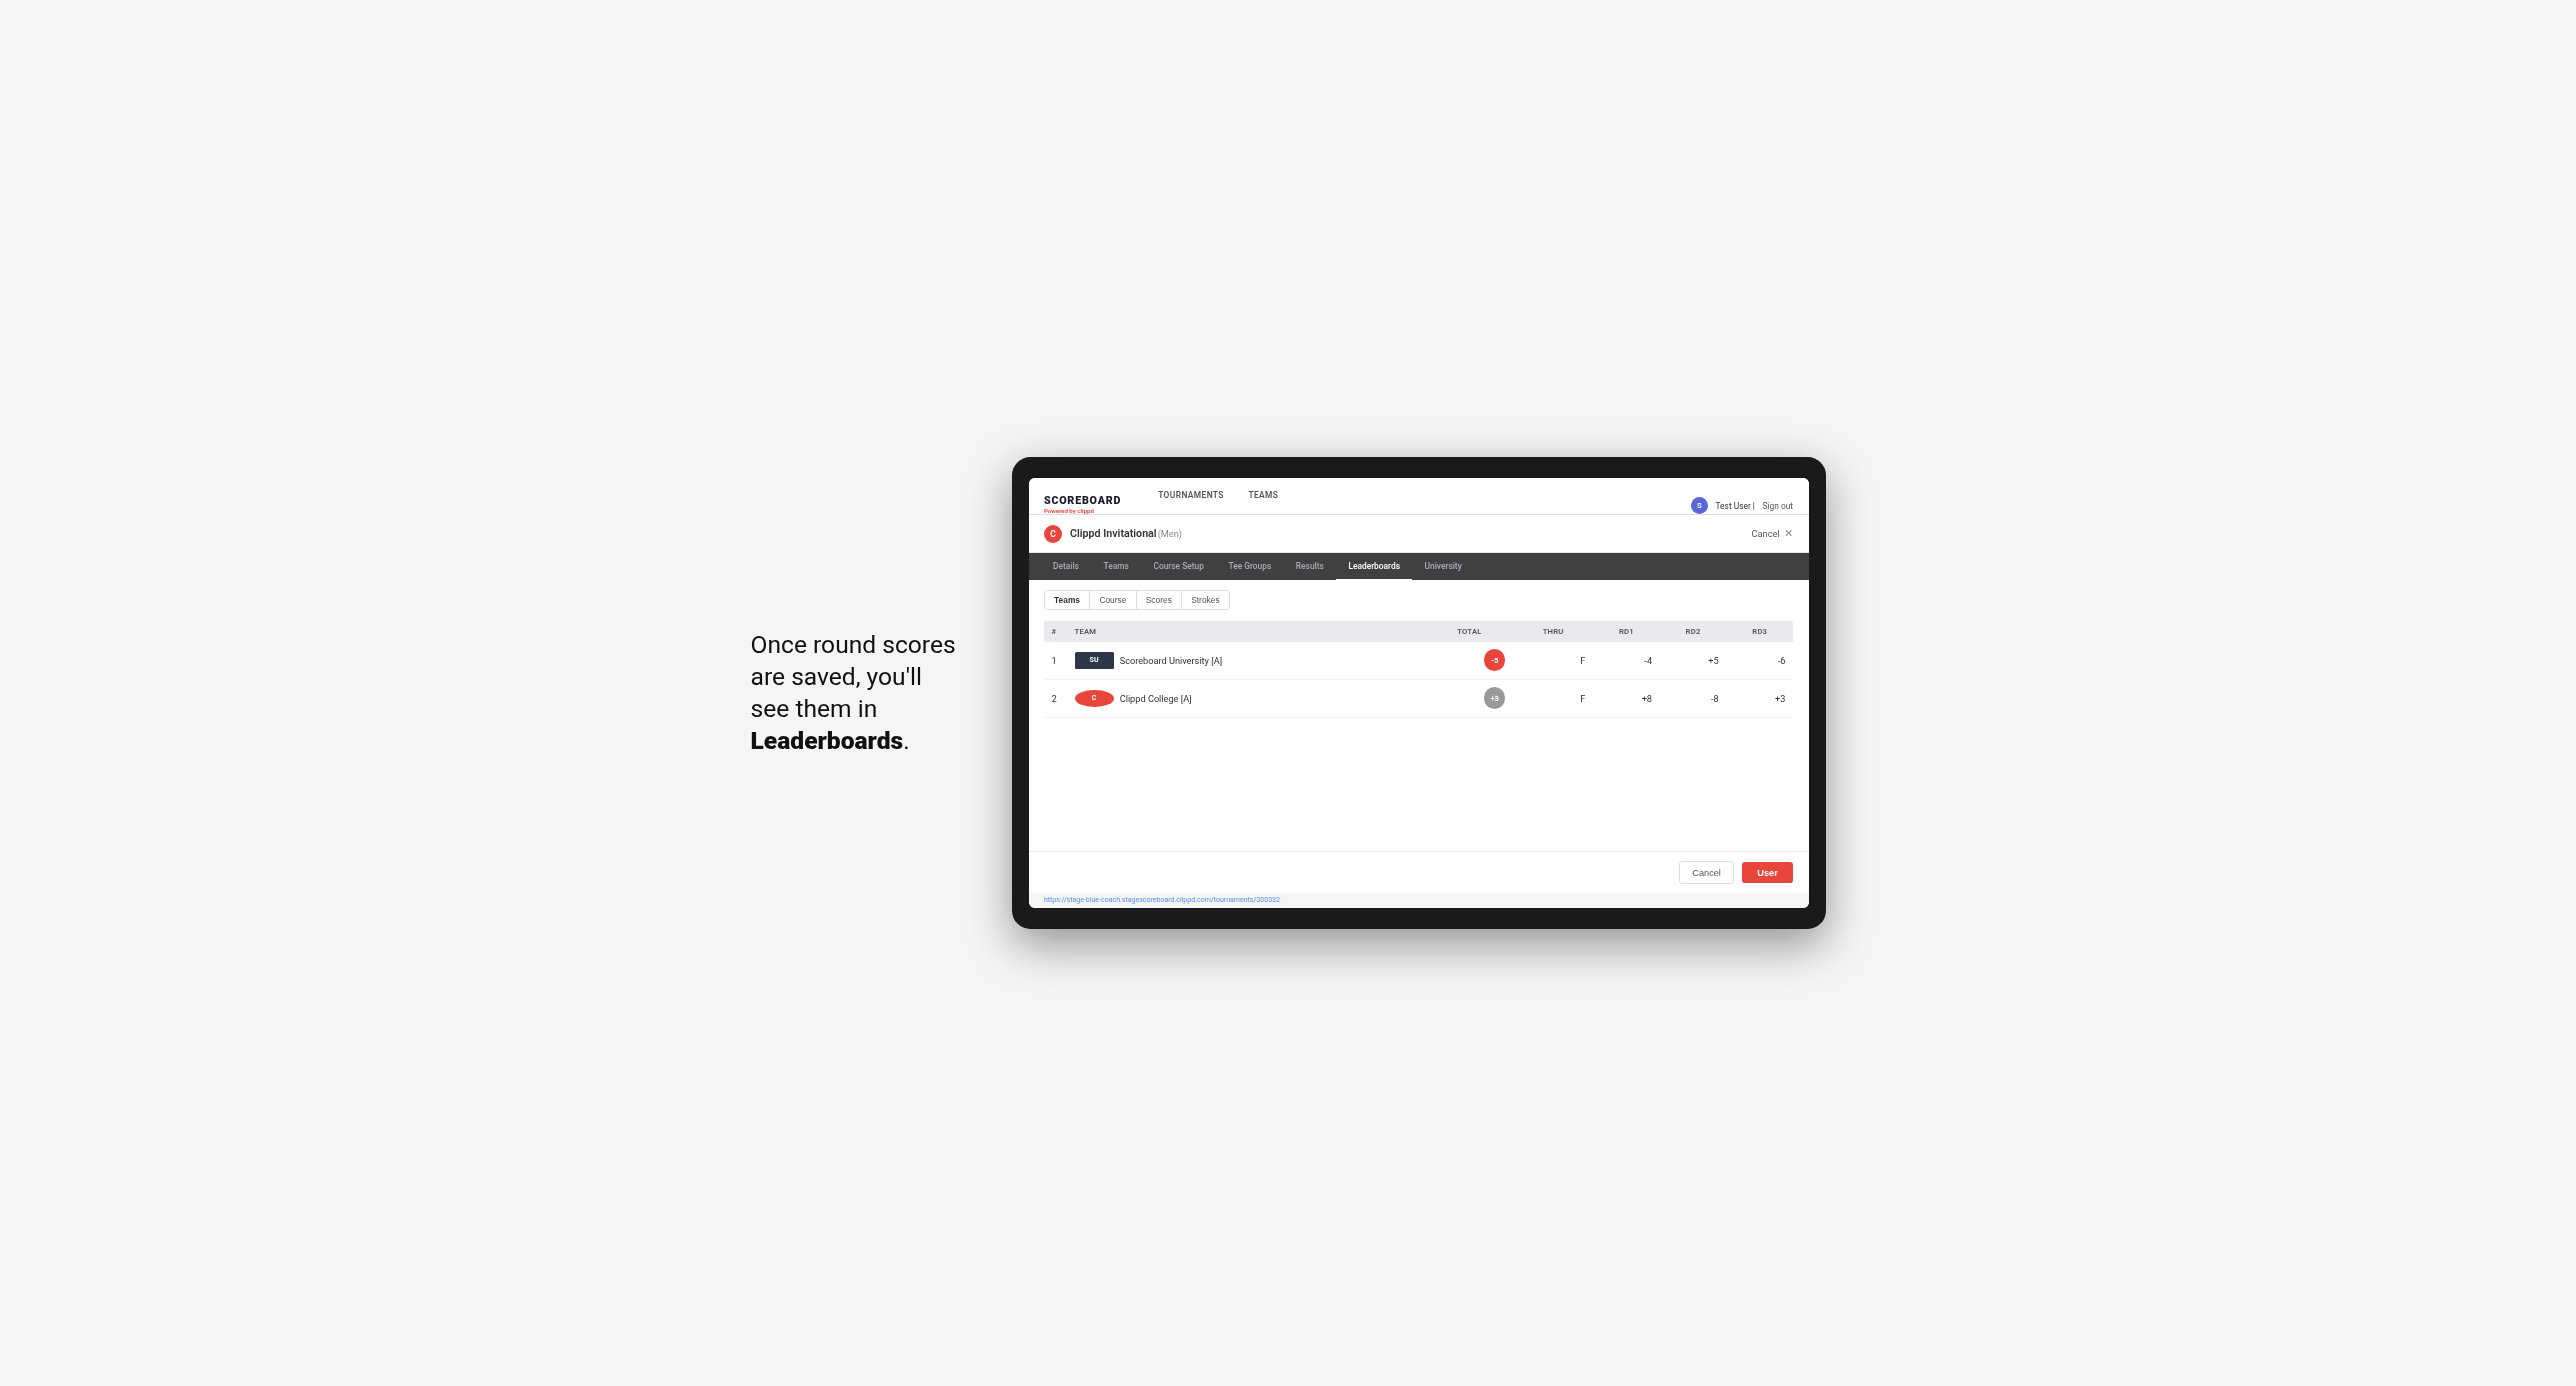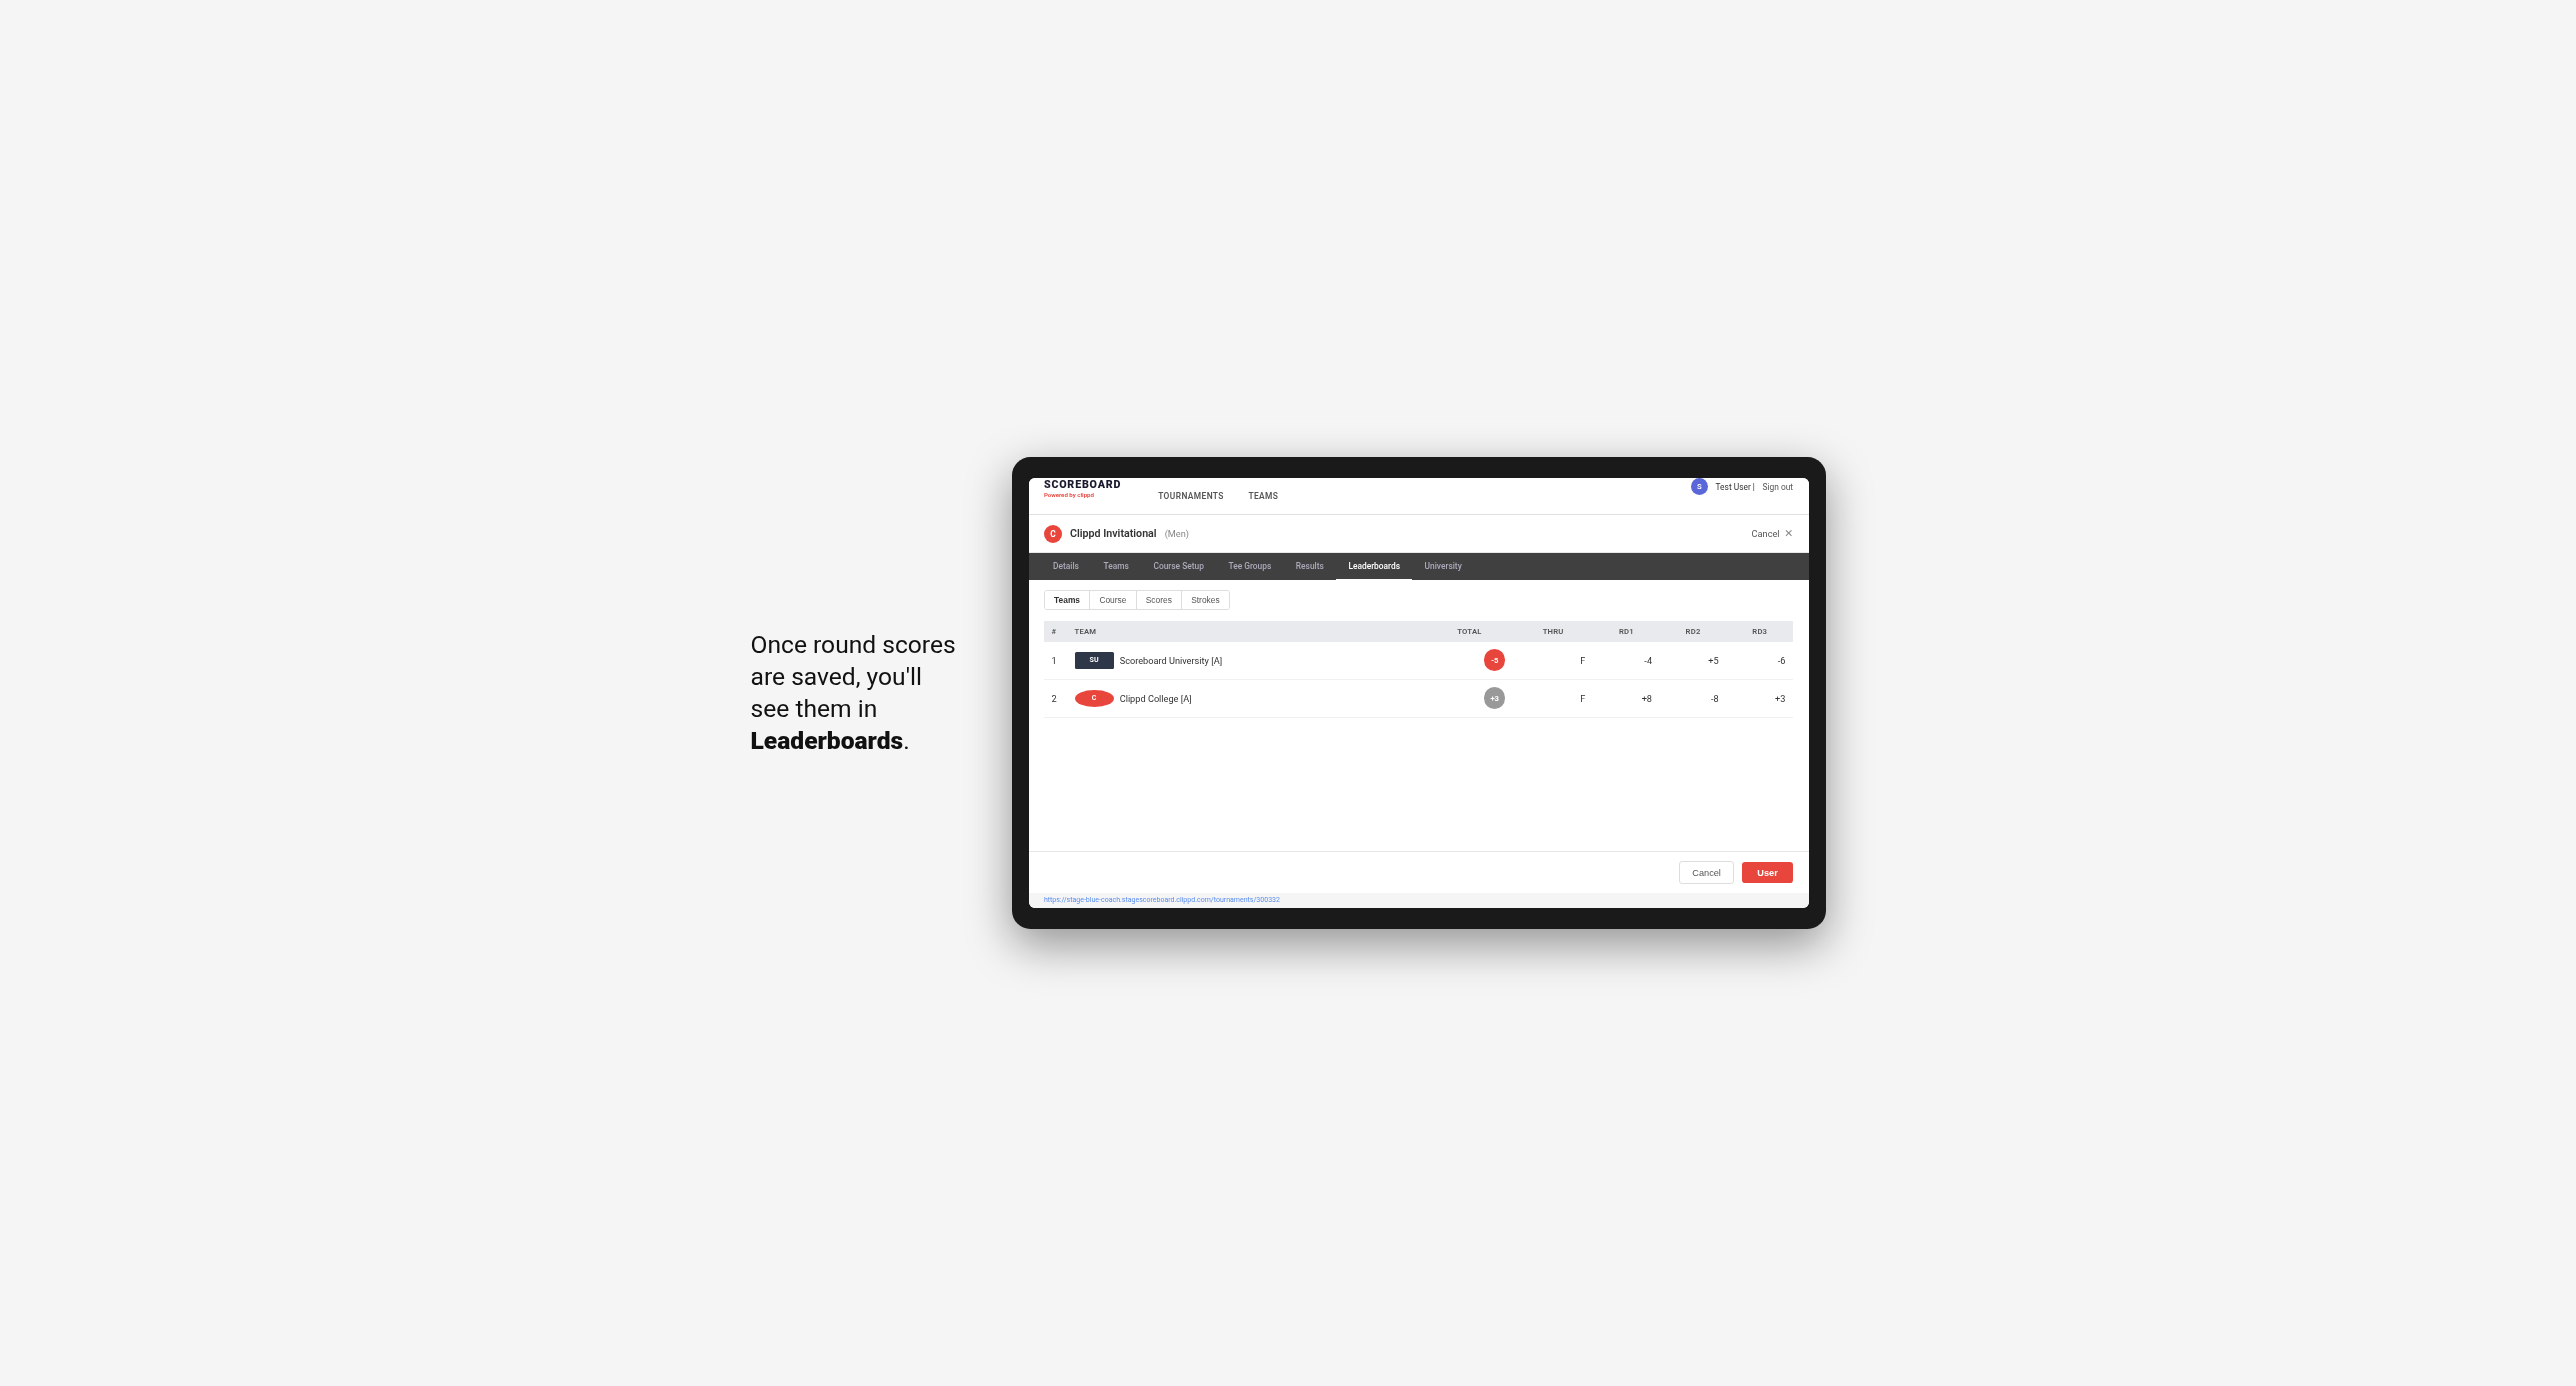--- a/index.html
+++ b/index.html
@@ -44,21 +44,21 @@
       border-radius: 6.1px;
       overflow: hidden;
       min-height: 384px;
     }
 
     
     .top-nav {
       background: #fff;
       border-bottom: 0.8px solid #e0e0e0;
       display: flex;
-      align-items: flex-start;
+      align-items: flex-end;
       padding: 0 15.4px;
       height: 37px;
     }
 
     .logo-area {
       display: flex;
       flex-direction: column;
       margin-right: 24.6px;
     }
 
@@ -156,21 +156,21 @@
 
     .tournament-name {
       font-size: 10.7px;
       font-weight: 600;
       color: #333;
     }
 
     .tournament-gender {
       font-size: 9.2px;
       color: #888;
-      margin-left: 8px;
+      margin-left: 1px;
     }
 
     .tournament-cancel {
       margin-left: auto;
       font-size: 9.2px;
       color: #555;
       cursor: pointer;
       display: flex;
       align-items: center;
       gap: 4.6px;

